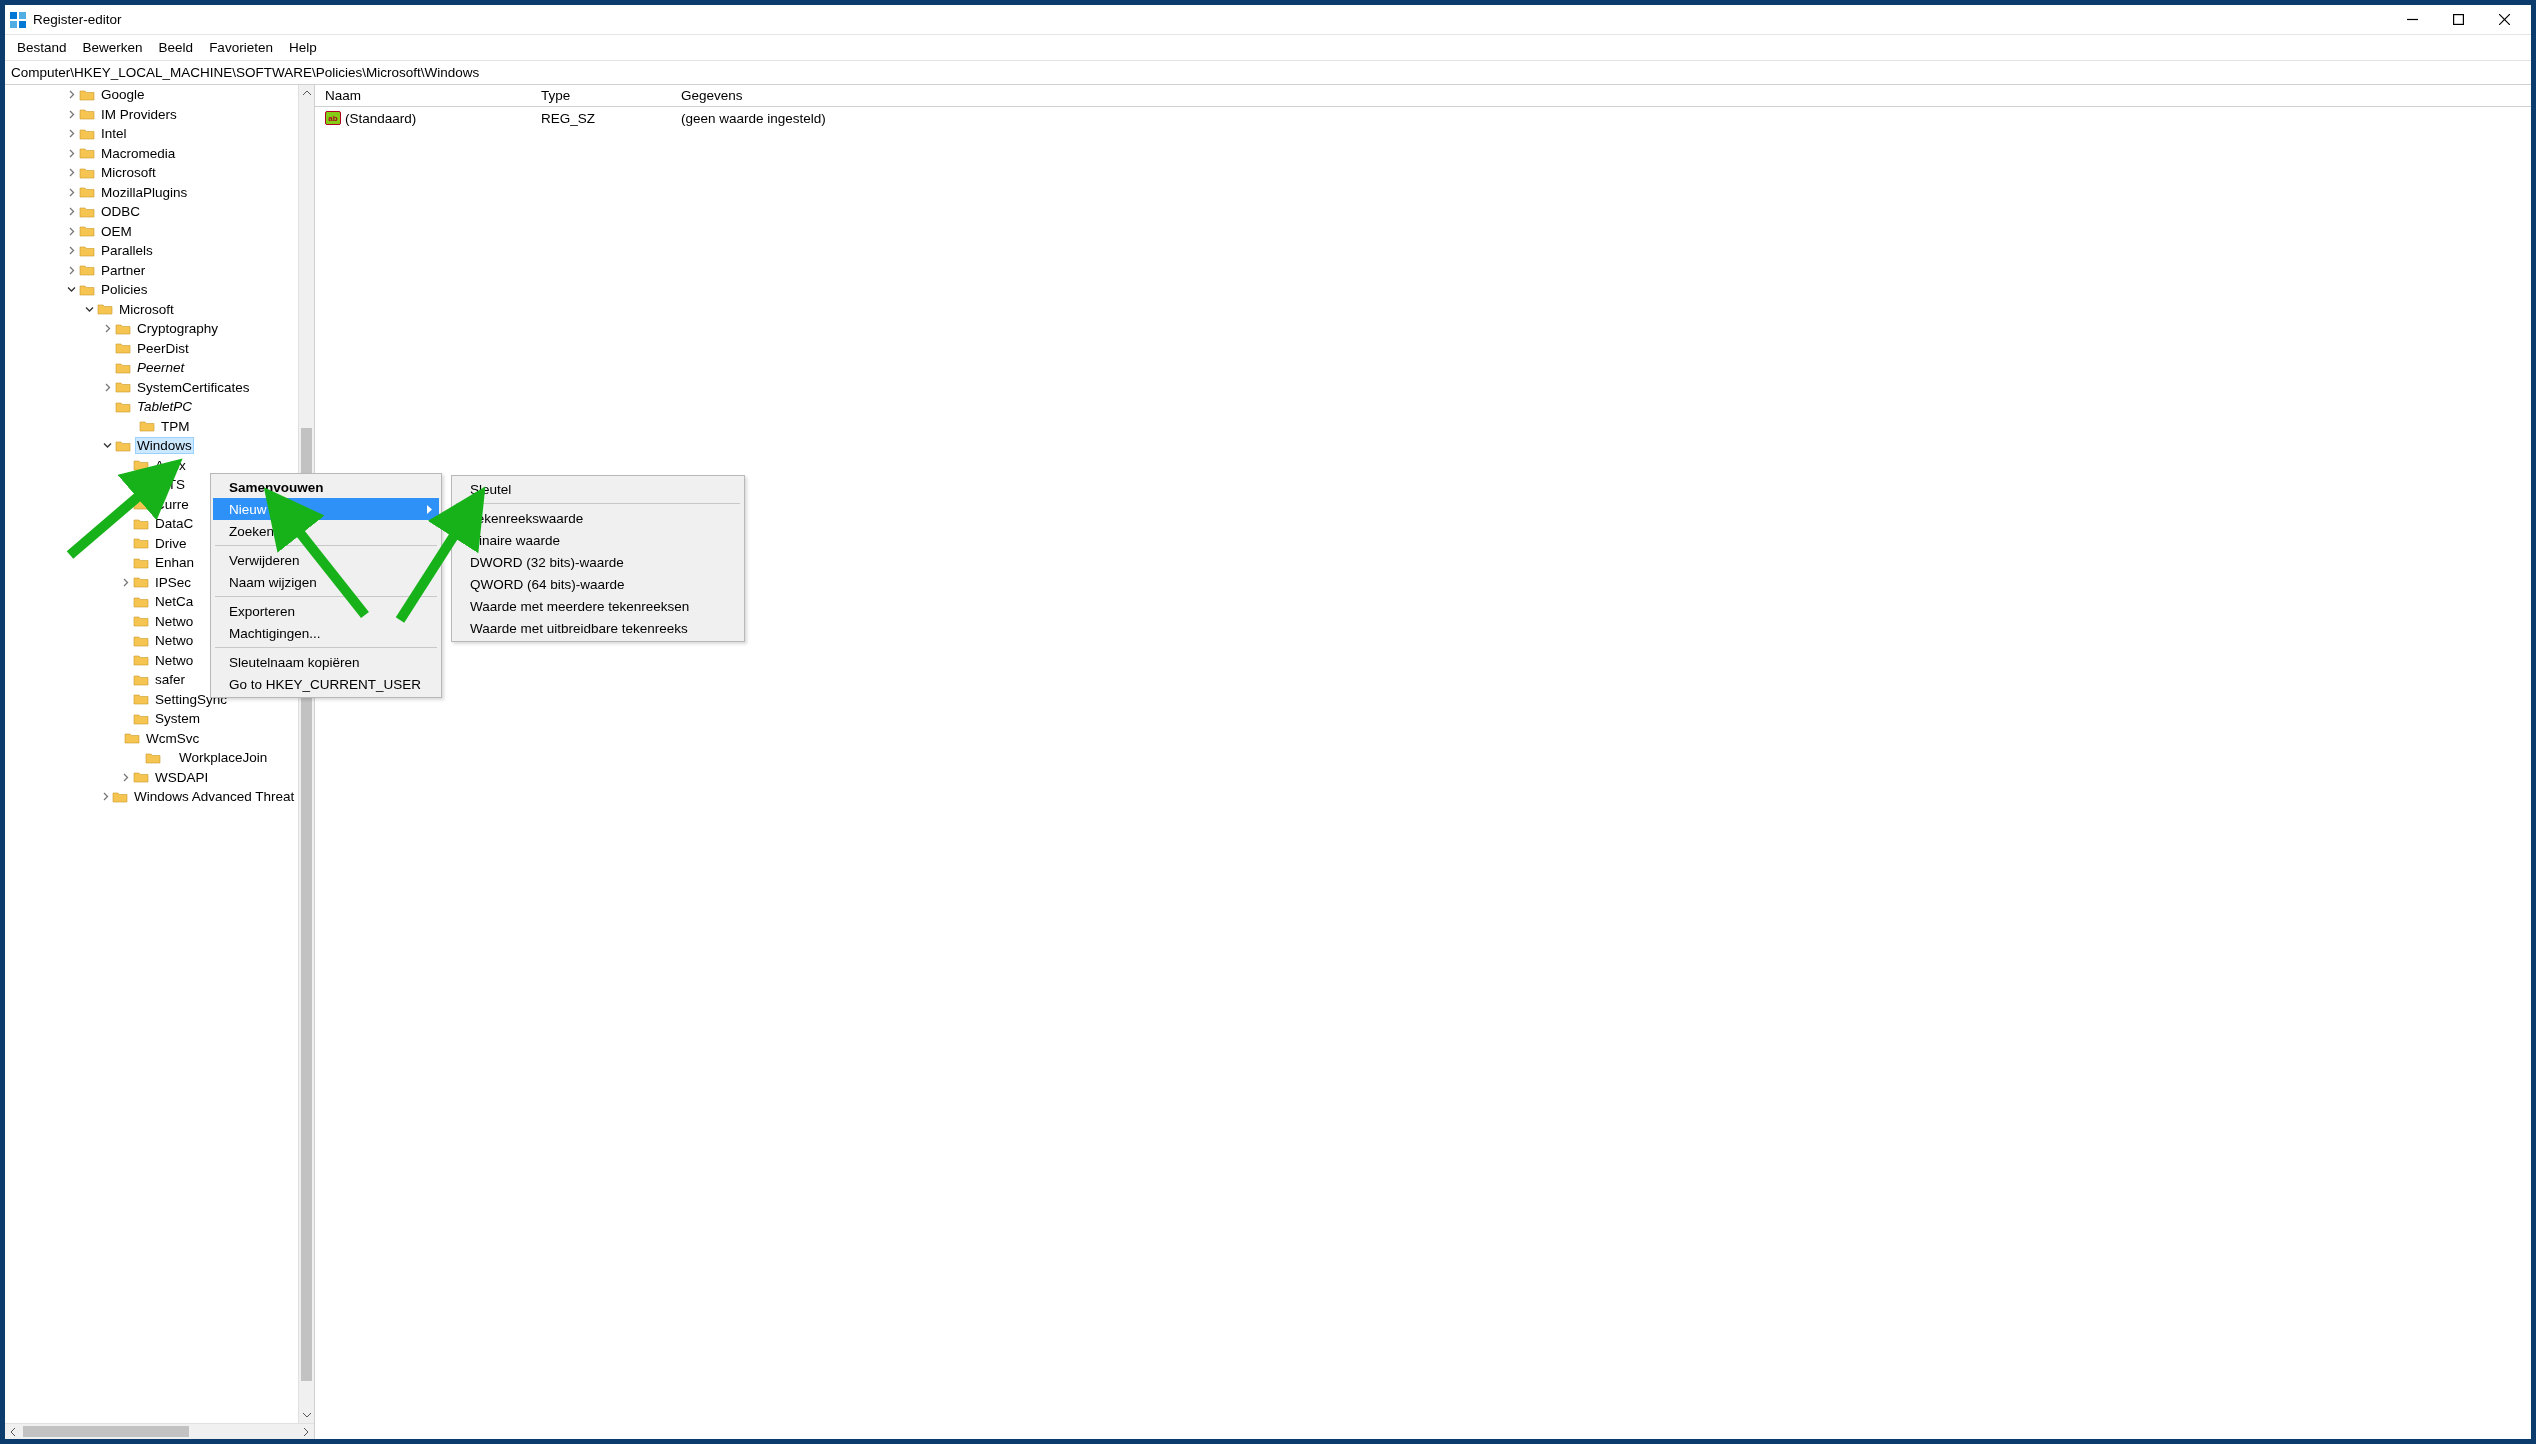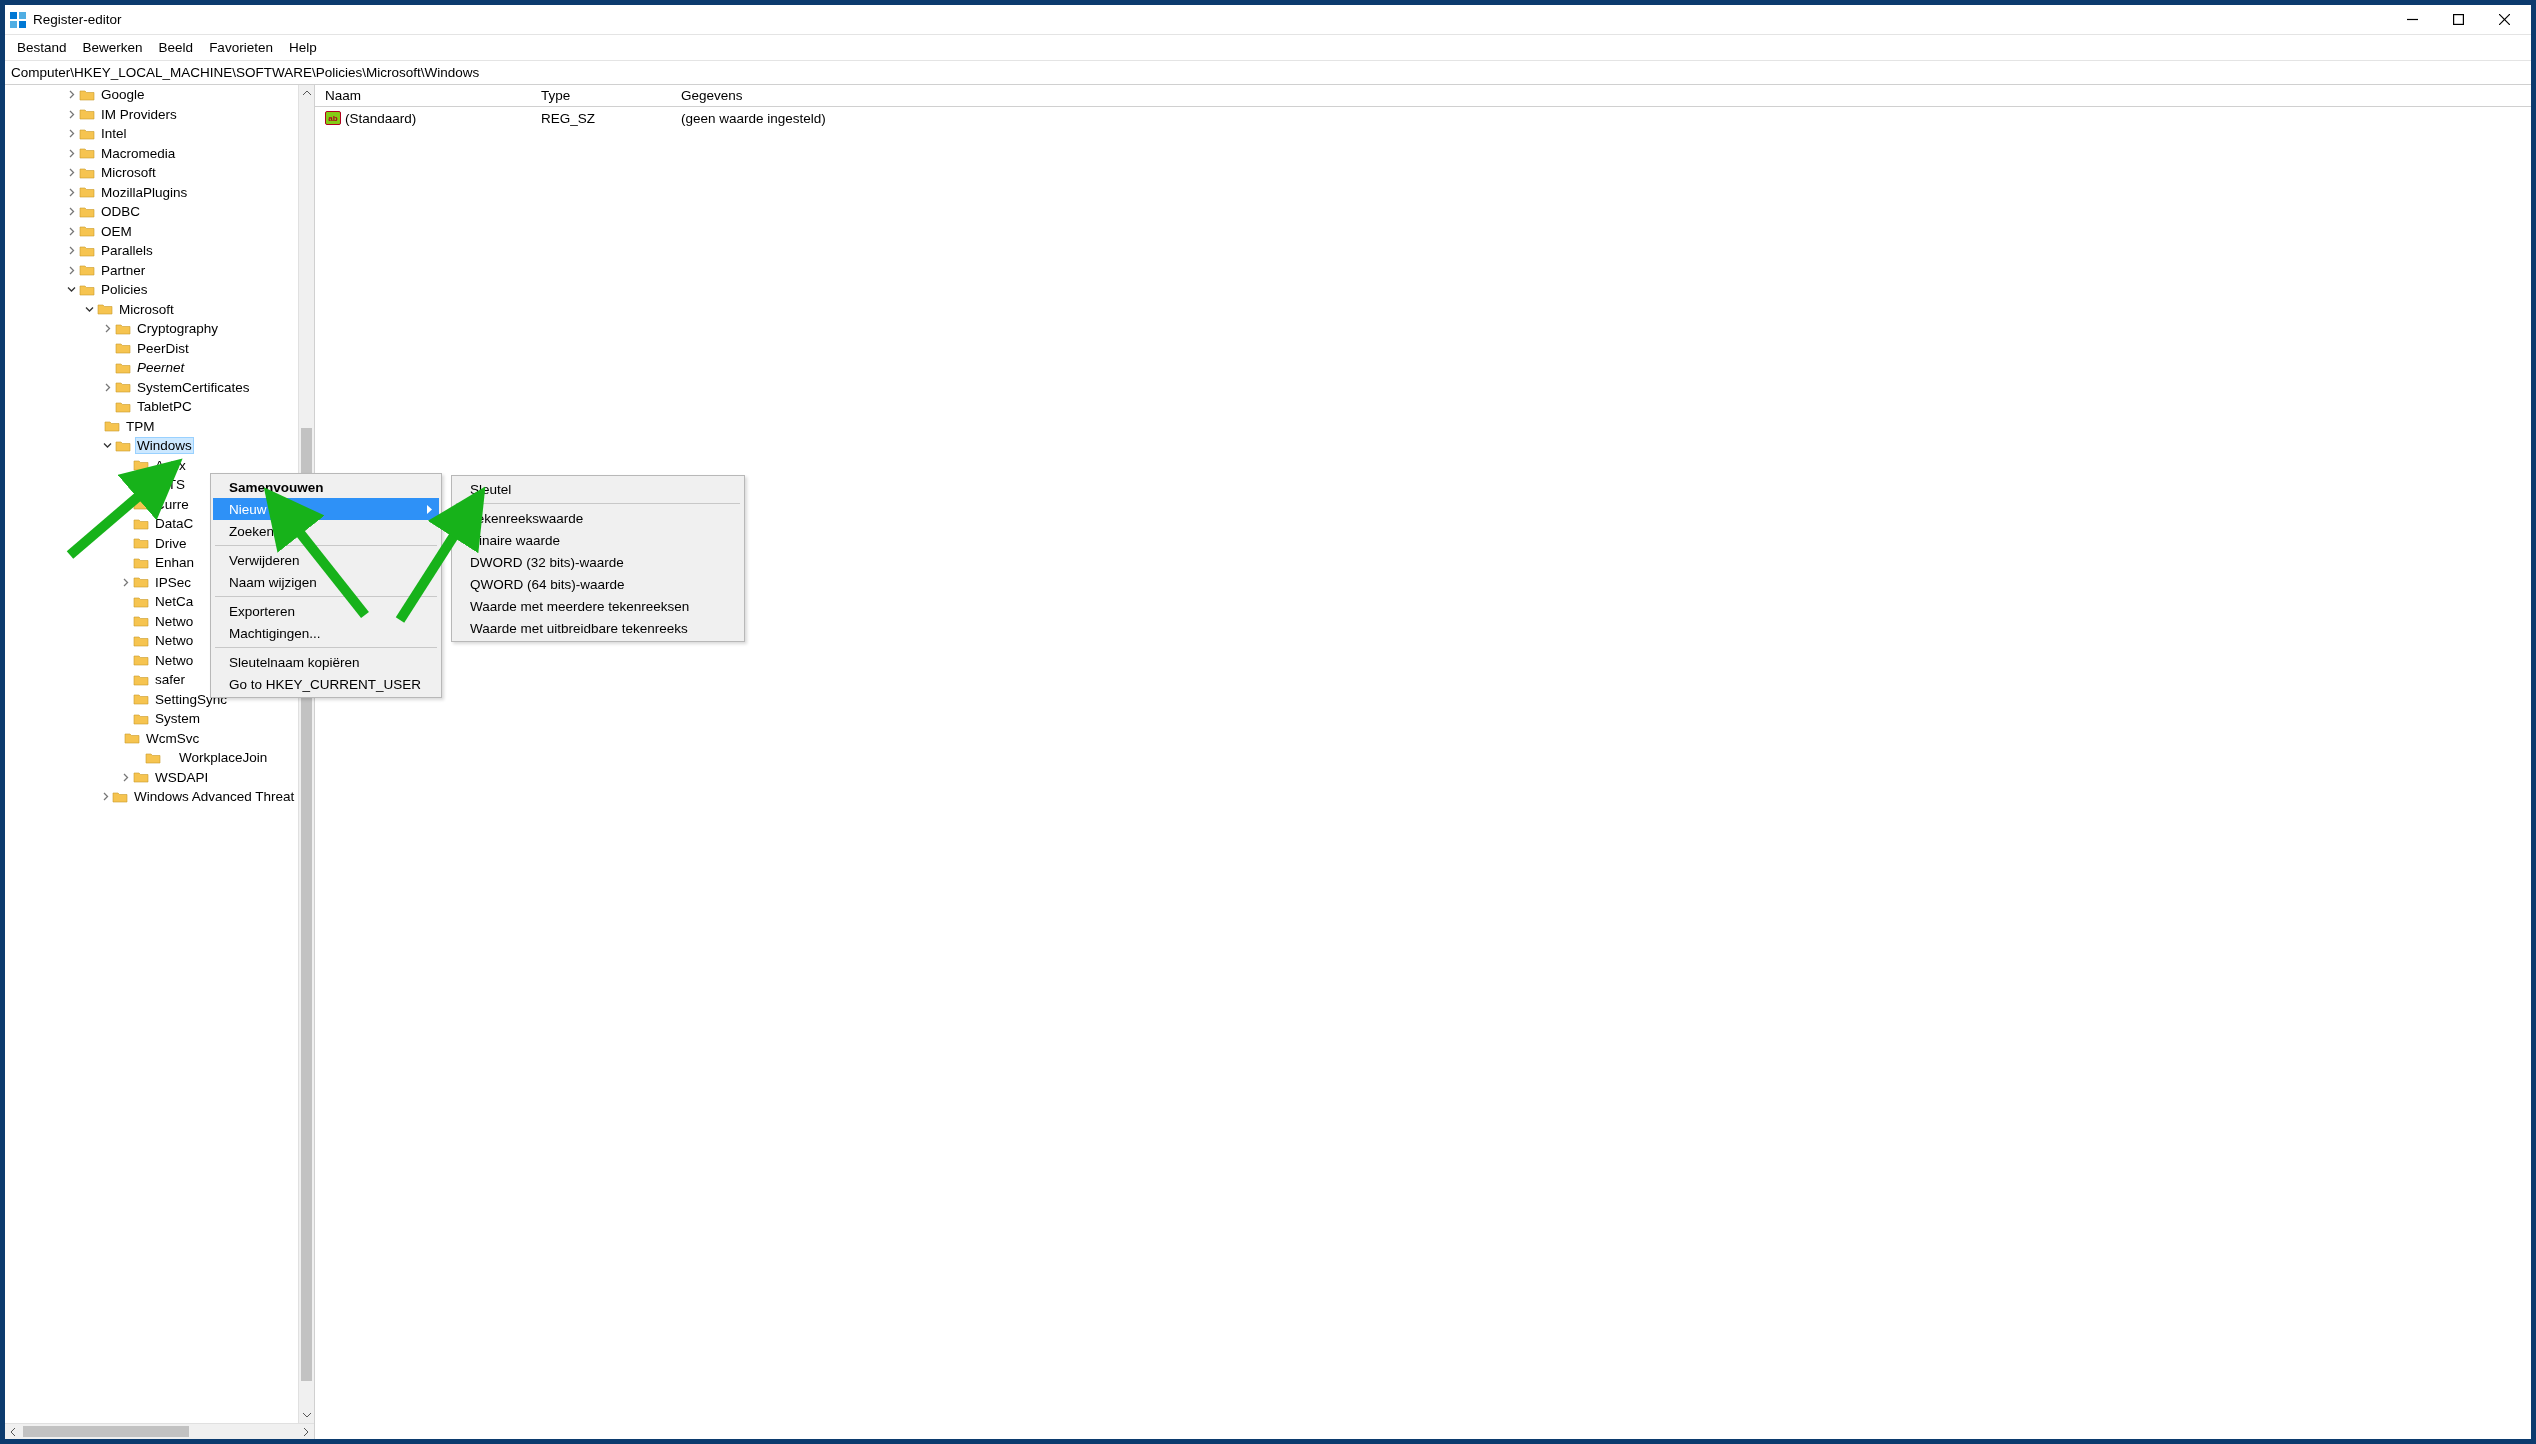--- a/index.html
+++ b/index.html
@@ -306,30 +306,30 @@
                   <path d="M3 1 L6.5 4.5 L3 8" fill="none" stroke="#777" stroke-width="1.3"></path>
                 </svg>
               </span>
               <span class="folder-icon">
                 <svg viewBox="0 0 16 14">
                   <path d="M1 3 h5 l1.5 1.5 H15 V12 H1 Z" fill="#f6c450" stroke="#c99a2a" stroke-width="0.6"></path>
                 </svg>
               </span>
               <span class="label">SystemCertificates</span>
             </div>
-            <div class="tree-row" style="padding-left: 96px;">
+            <div class="tree-row" style="padding-left: 96px; font-style: italic;">
               <span class="expander"></span>
               <span class="folder-icon">
                 <svg viewBox="0 0 16 14">
                   <path d="M1 3 h5 l1.5 1.5 H15 V12 H1 Z" fill="#f6c450" stroke="#c99a2a" stroke-width="0.6"></path>
                 </svg>
               </span>
               <span class="label">TabletPC</span>
             </div>
-            <div class="tree-row" style="padding-left: 85px;">
+            <div class="tree-row" style="padding-left: 120px;">
               <span class="expander"></span>
               <span class="folder-icon">
                 <svg viewBox="0 0 16 14">
                   <path d="M1 3 h5 l1.5 1.5 H15 V12 H1 Z" fill="#f6c450" stroke="#c99a2a" stroke-width="0.6"></path>
                 </svg>
               </span>
               <span class="label">TPM</span>
             </div>
             <div class="tree-row selected" style="padding-left: 96px;">
               <span class="expander">

